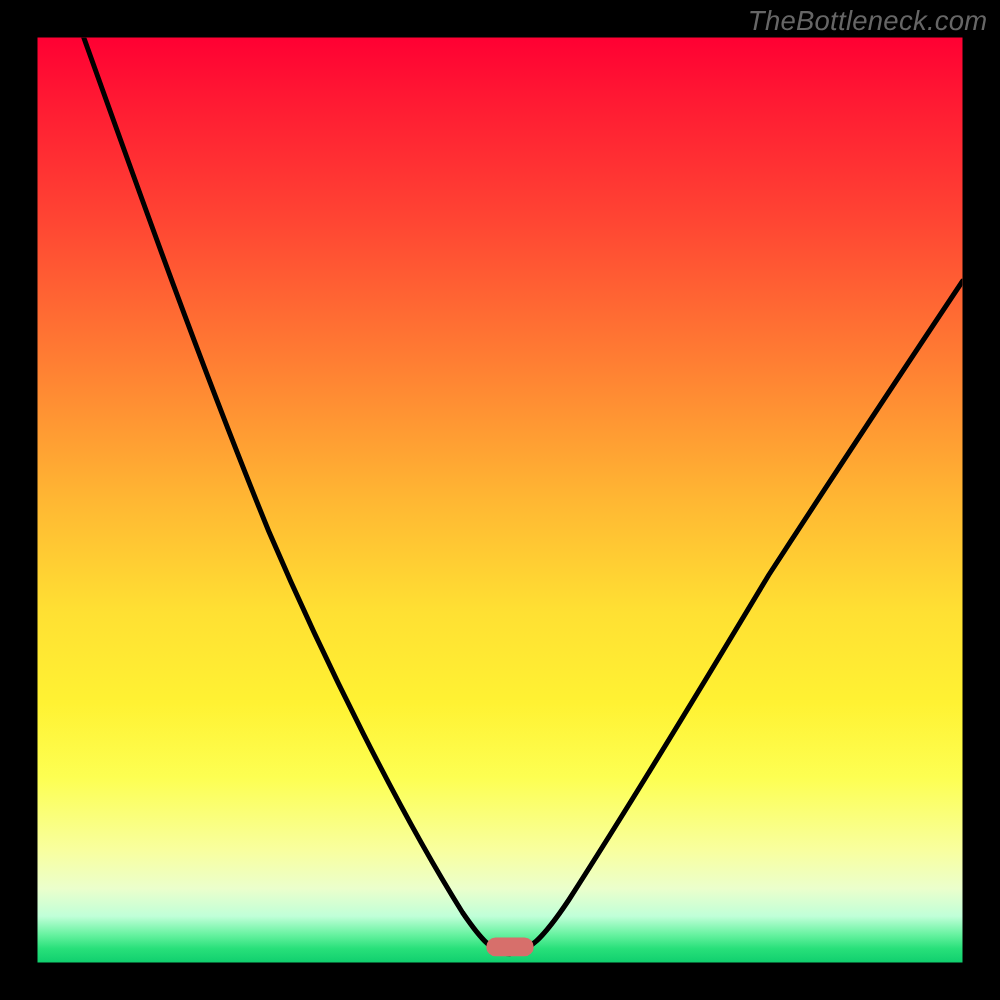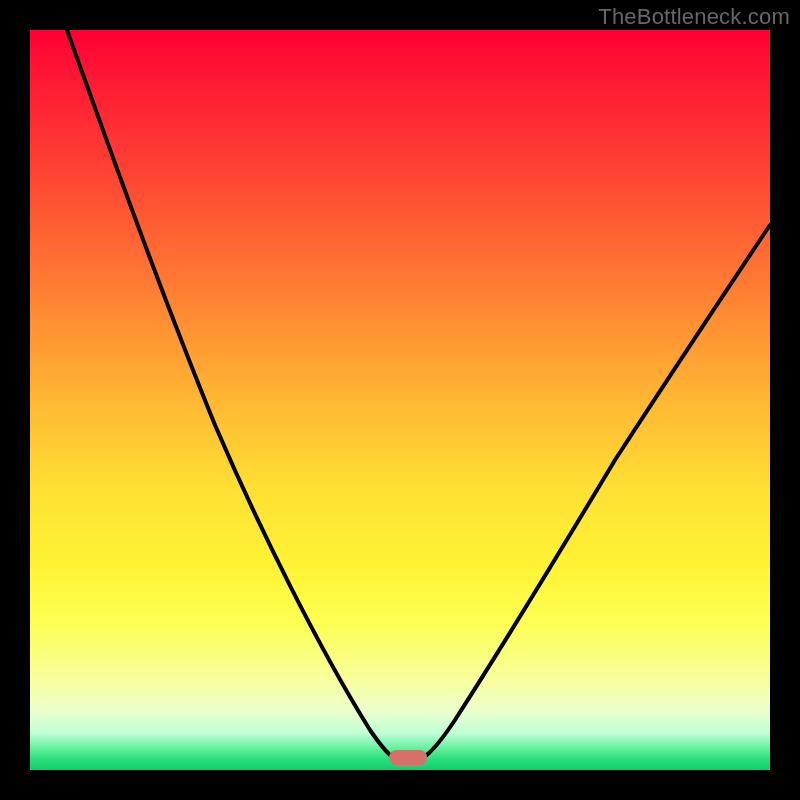--- a/index.html
+++ b/index.html
@@ -19,20 +19,21 @@
   }
   .watermark {
     position: absolute;
     top: 4px;
     right: 10px;
     color: #666;
     font-size: 22px;
     font-weight: 500;
     letter-spacing: 0.2px;
     z-index: 5;
+    font-style: italic;
   }
   .plot {
     position: absolute;
     left: 30px;
     top: 30px;
     width: 740px;
     height: 740px;
   }
   .gradient {
     position: absolute;

